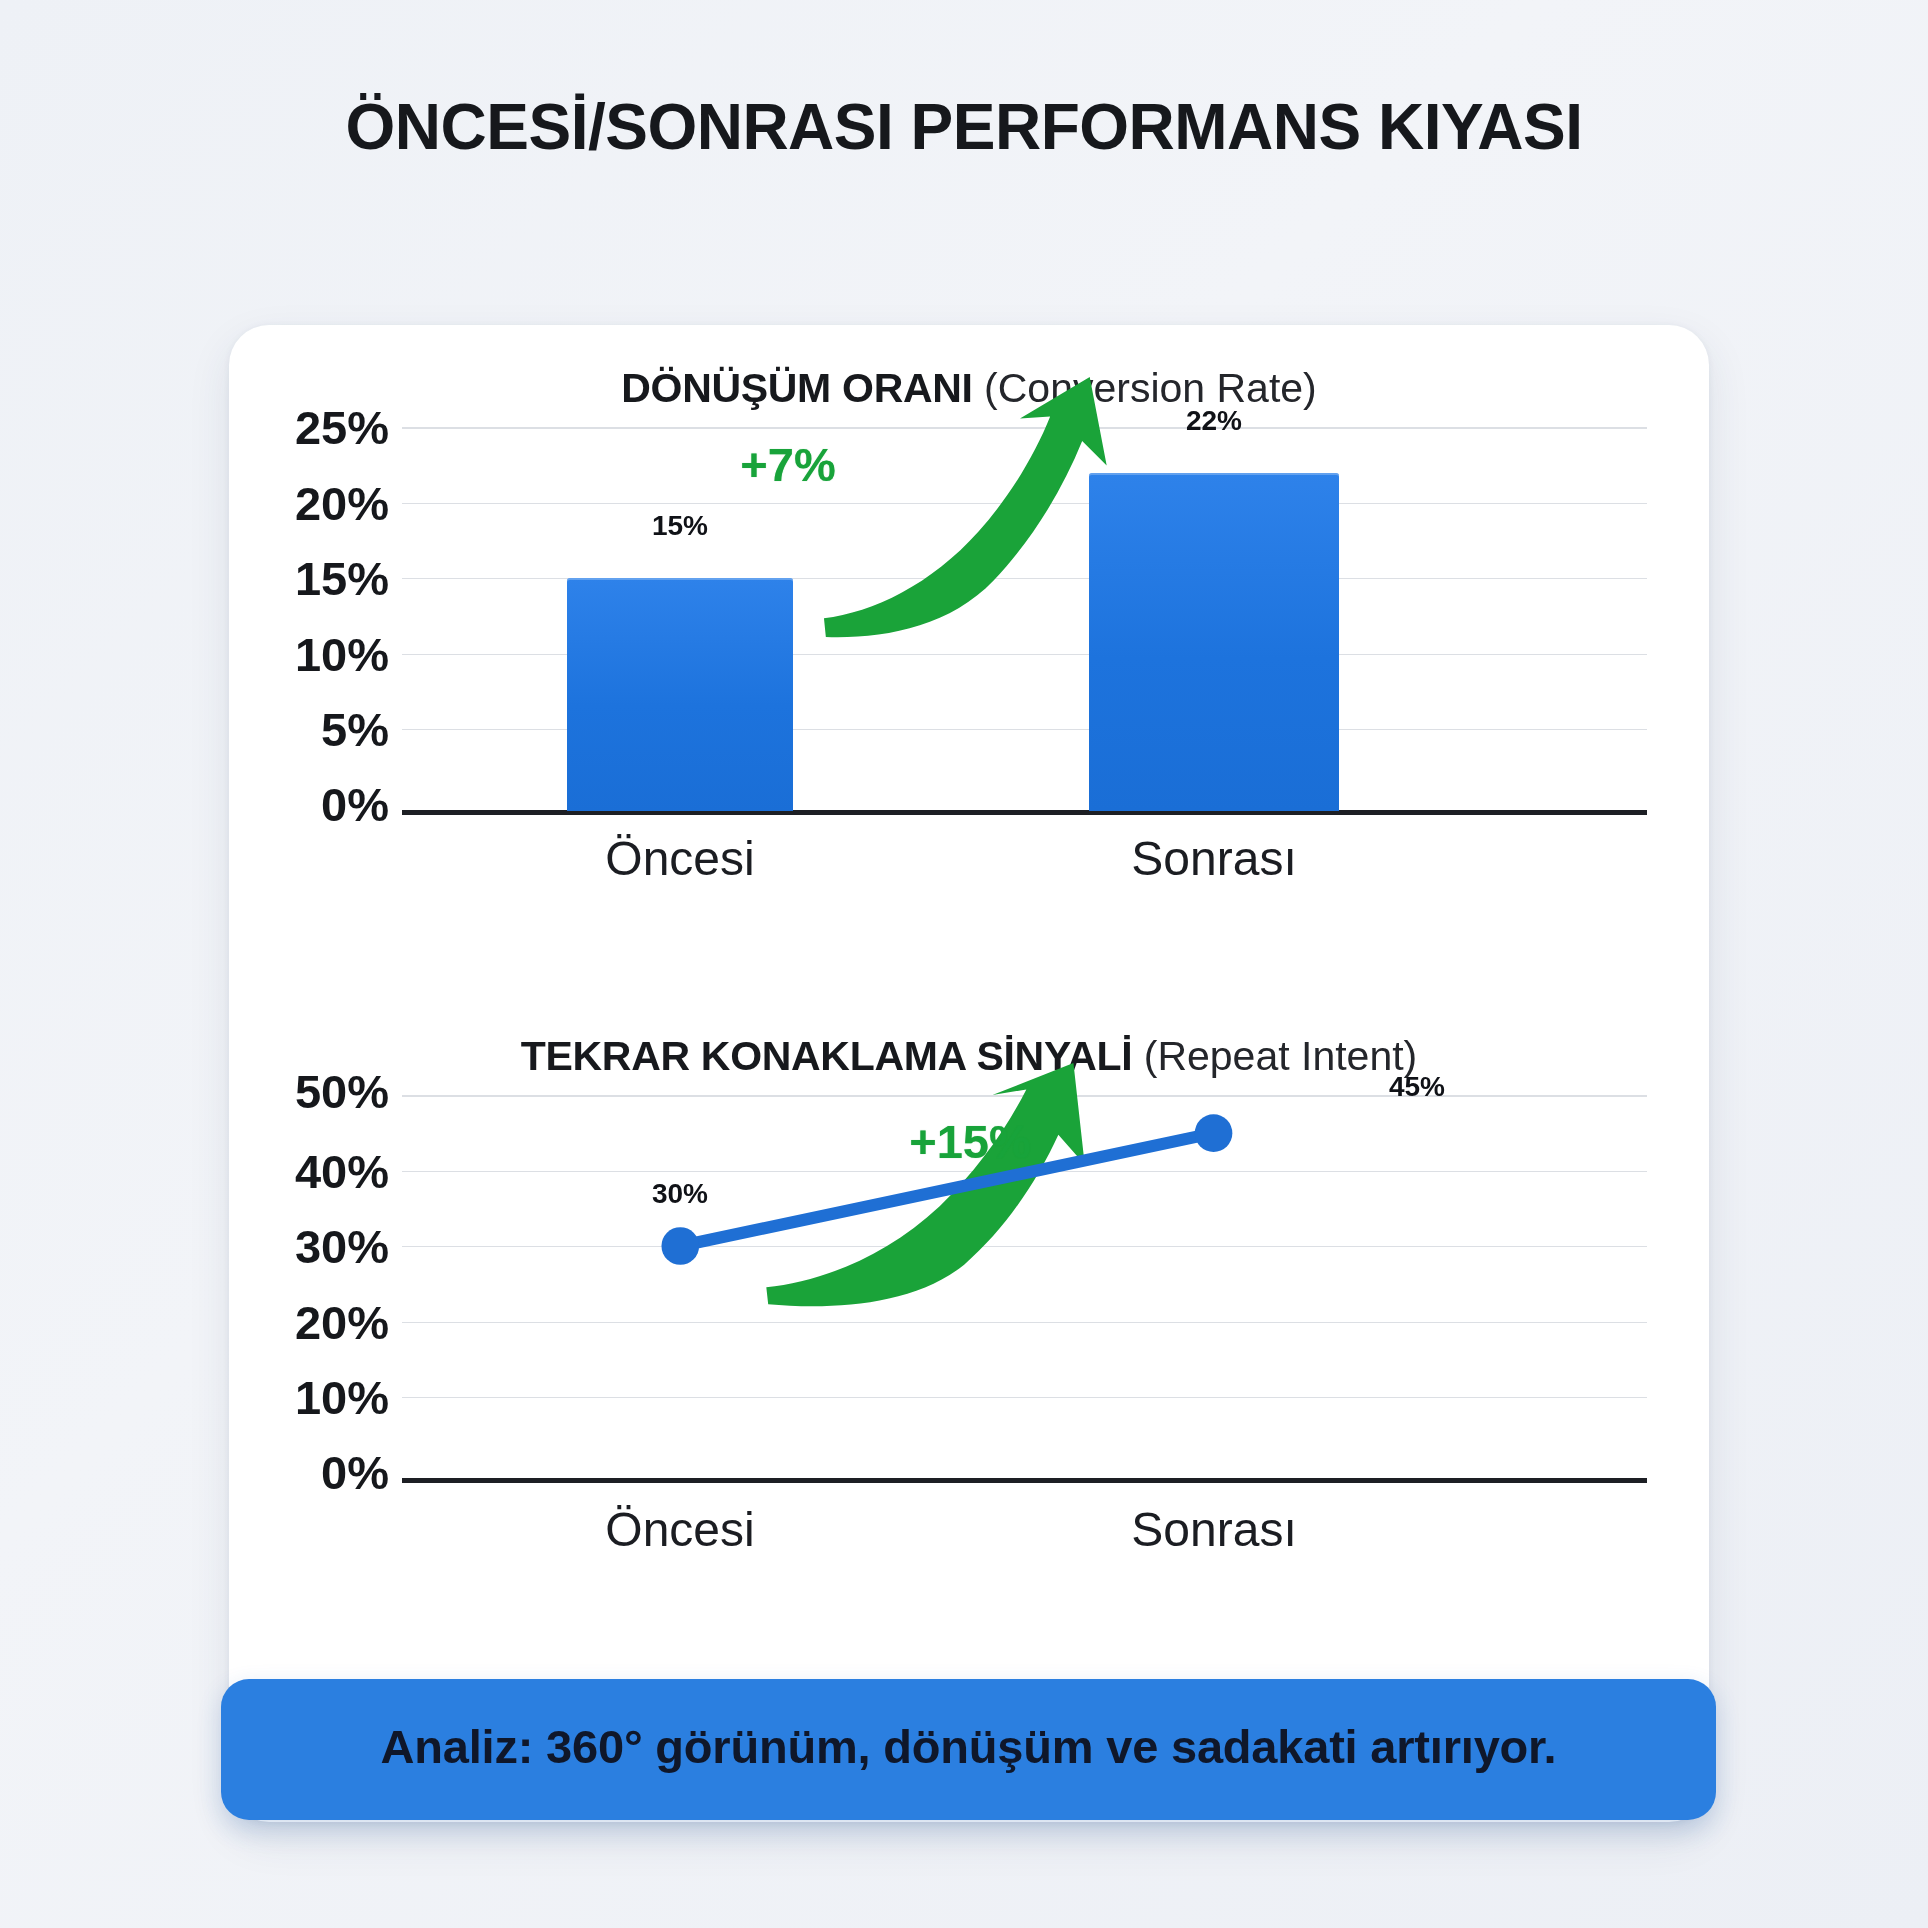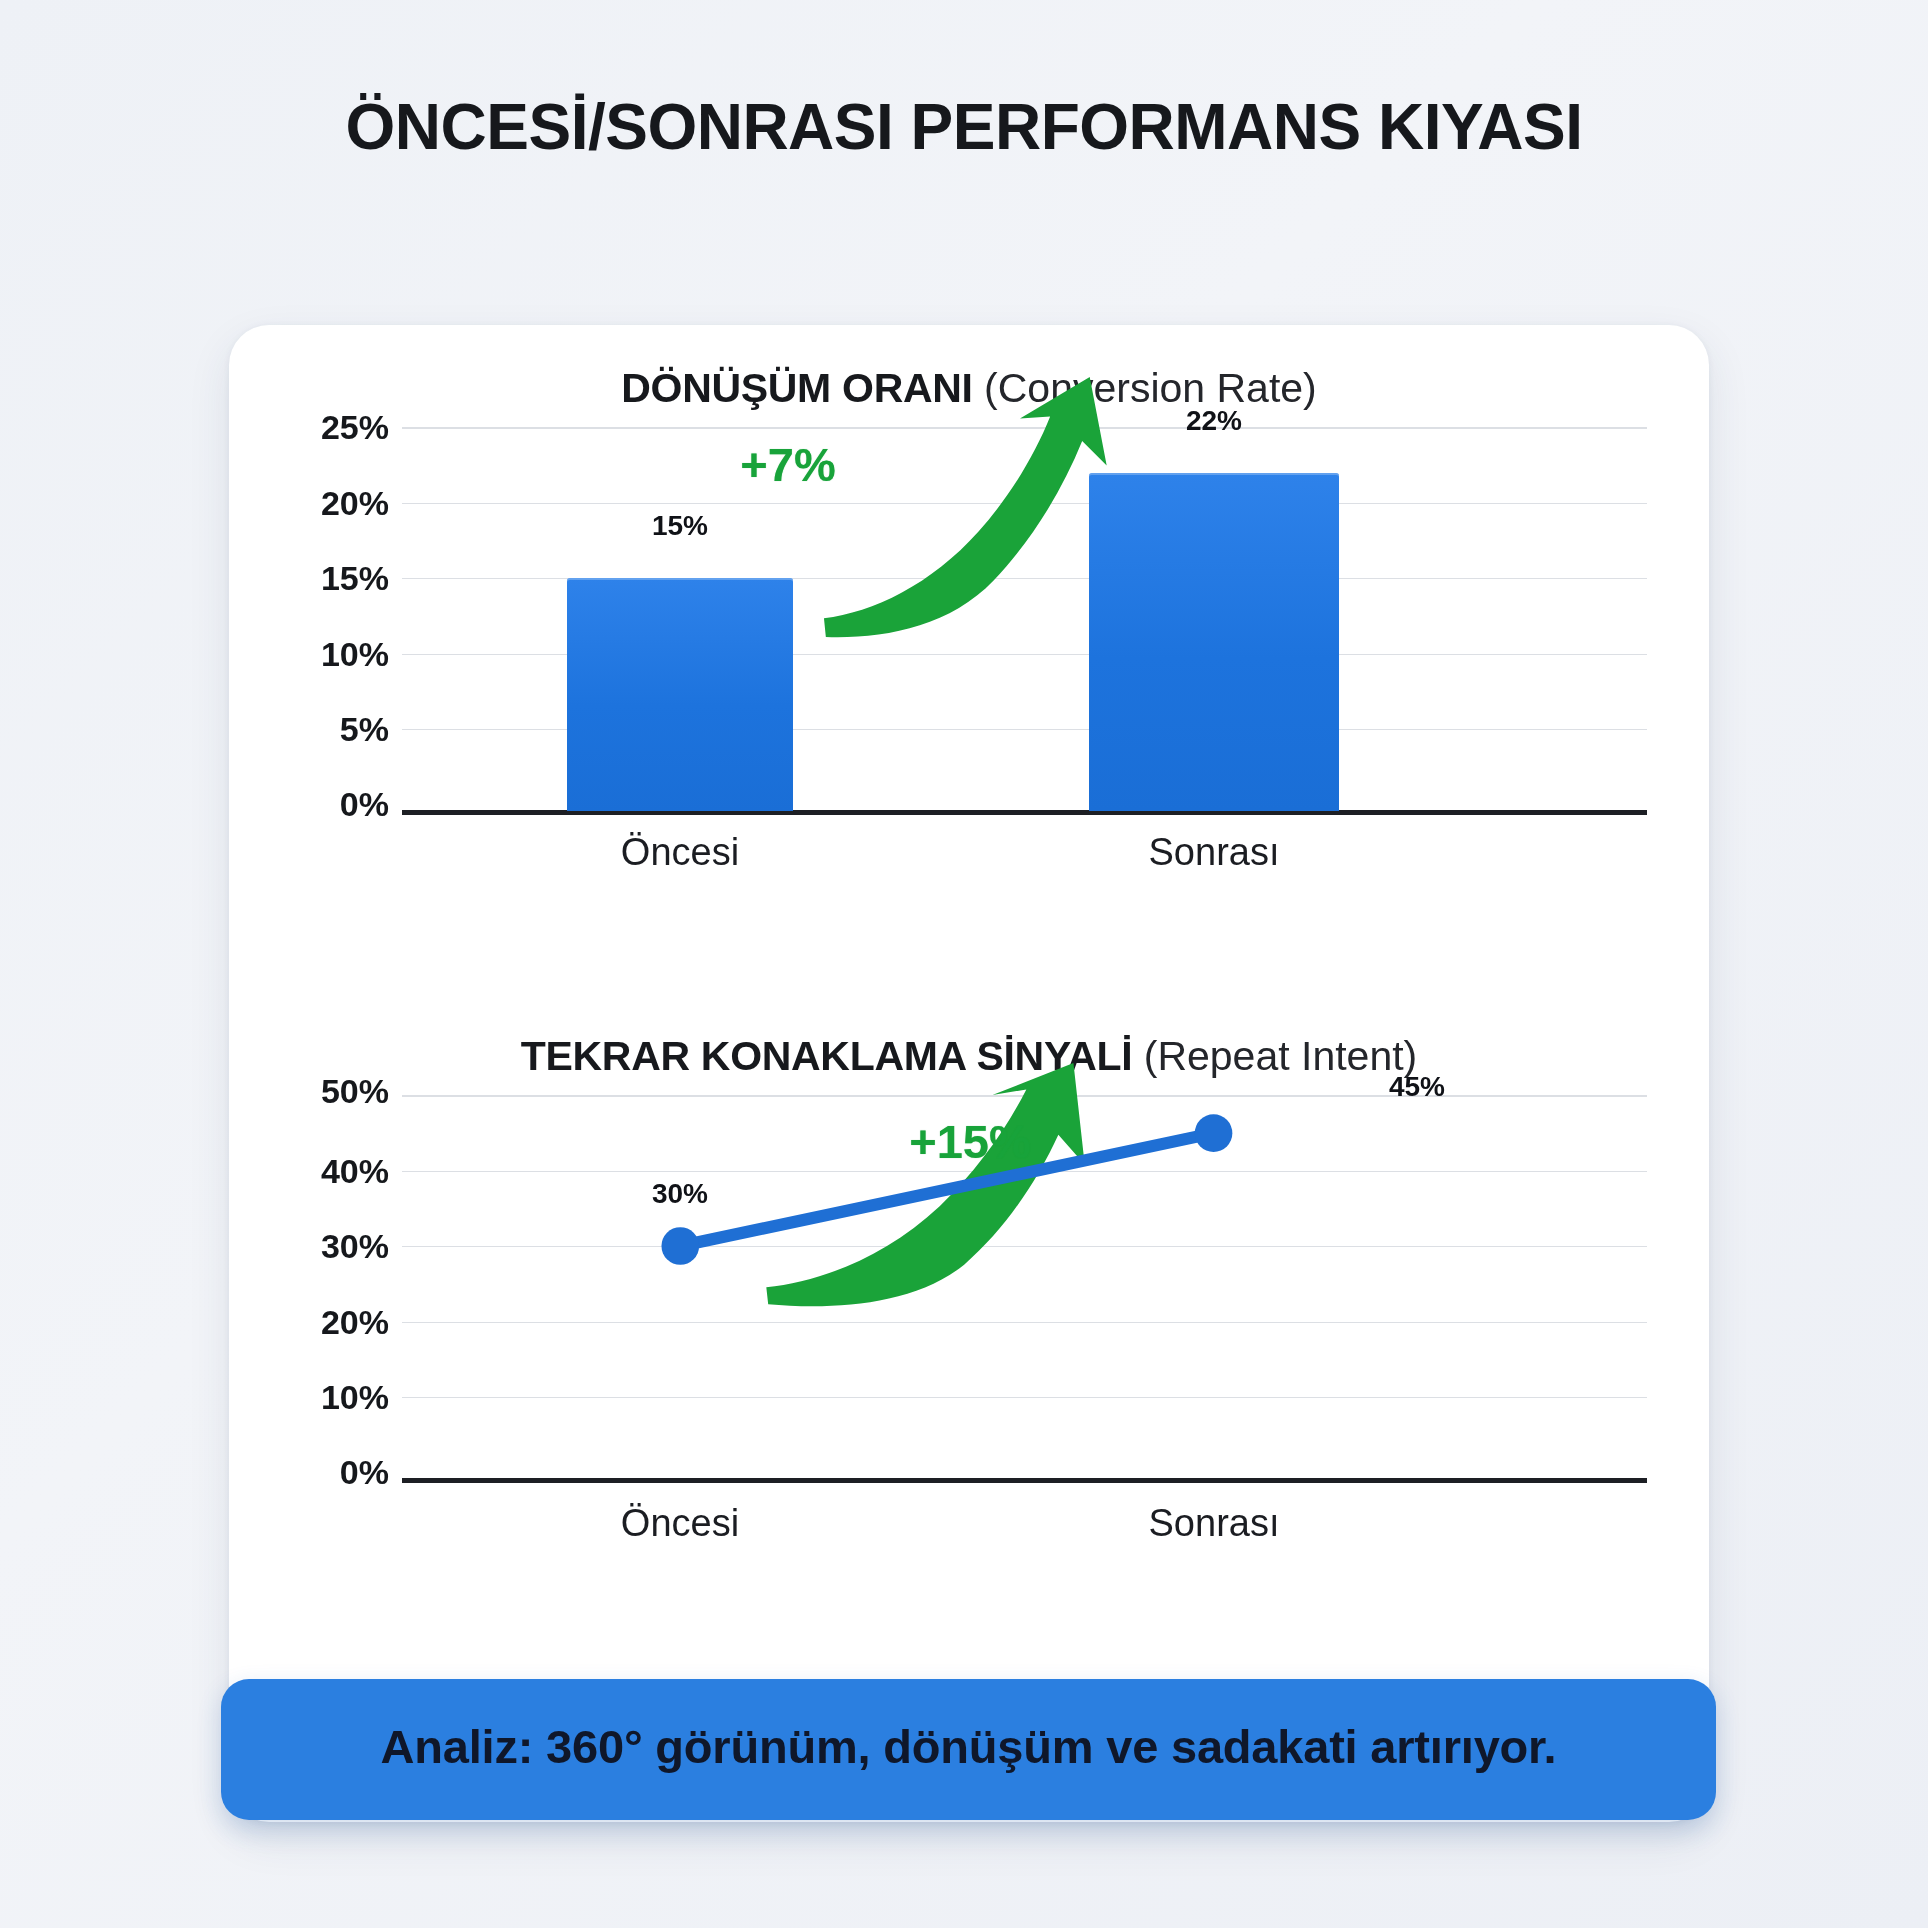--- a/index.html
+++ b/index.html
@@ -78,21 +78,21 @@
     position: absolute;
     left: 0;
     top: 0;
     width: 98px;
     height: 100%;
   }
   .ytick {
     position: absolute;
     right: 0;
     transform: translateY(-50%);
-    font-size: 34px;
+    font-size: 47px;
     font-weight: 700;
     color: #16181c;
     white-space: nowrap;
   }
 
   .plot {
     position: absolute;
     left: 111px;
     right: 0;
     top: 0;
@@ -142,21 +142,21 @@
   .arrow-svg { position: absolute; pointer-events: none; }
 
   .xlabels {
     position: absolute;
     left: 111px;
     right: 0;
   }
   .xtick {
     position: absolute;
     transform: translateX(-50%);
-    font-size: 38px;
+    font-size: 48px;
     font-weight: 400;
     color: #1b1d22;
     white-space: nowrap;
   }
 
   .line-svg { position: absolute; left: 0; top: 0; }
 
   
   .footer {
     position: absolute;

